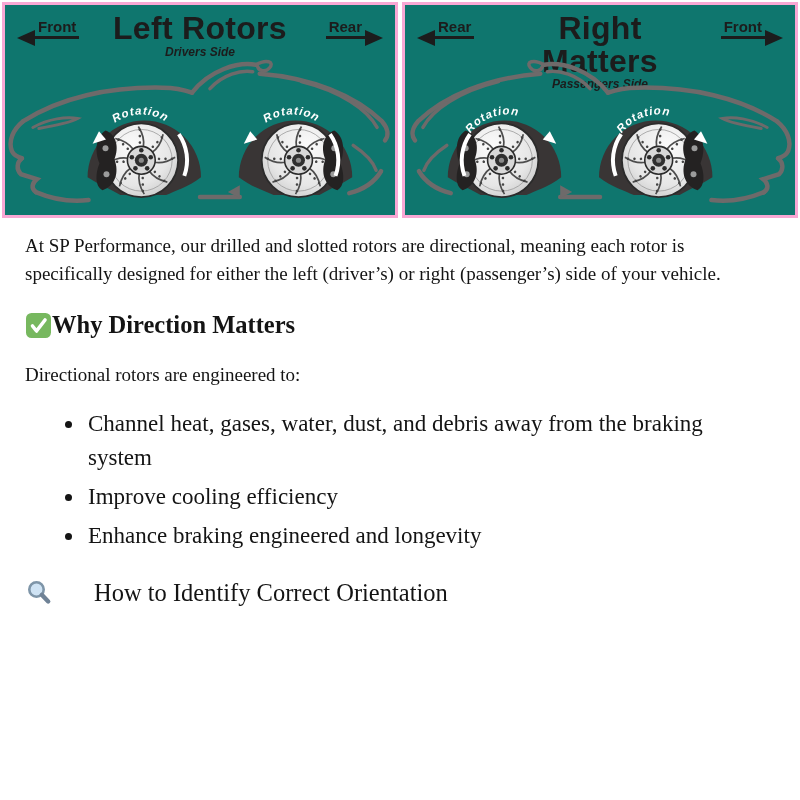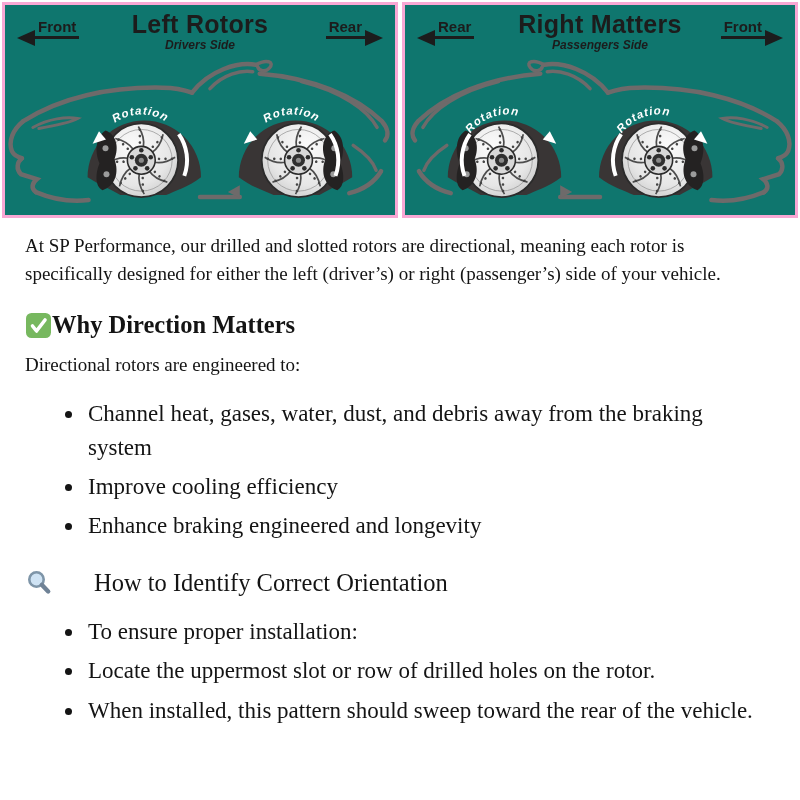--- a/index.html
+++ b/index.html
@@ -25,21 +25,21 @@
   .dir-label {
     font-weight:bold; font-size:15px; line-height:1;
     border-bottom:3px solid #1c1c1c; padding:0 3px 2px 3px;
   }
   .tri { width:0; height:0; display:block;
     border-top:8px solid transparent; border-bottom:8px solid transparent;
     margin-bottom:-7px; }
   .tri-left  { border-right:18px solid #1c1c1c; }
   .tri-right { border-left:18px solid #1c1c1c; }
   .titles { text-align:center; }
-  .panel-title { font-size:25px; font-weight:bold; line-height:1.02; letter-spacing:.3px; }
+  .panel-title { font-size:32px; font-weight:bold; line-height:1.02; letter-spacing:.3px; }
   .panel-sub   { font-size:12px; font-weight:bold; font-style:italic; }
 
   .car-svg { display:block; width:100%; height:158px; }
   .rot-text {
     fill:#ffffff; font-family:"Liberation Sans", sans-serif;
     font-size:11.5px; font-weight:bold; font-style:italic; letter-spacing:1px;
   }
 
   
   .content { padding:0 30px 0 25px; }
@@ -199,35 +199,30 @@
   <p class="intro">At SP Performance, our drilled and slotted rotors are directional, meaning each rotor is specifically designed for either the left (driver’s) or right (passenger’s) side of your vehicle.</p>
 
   <div class="h-row">
     <svg class="emoji-svg" width="27" height="27" viewBox="0 0 27 27">
       <rect x="1" y="1" width="25" height="25" rx="5.5" fill="#77b85f"></rect>
       <path d="M 7.5 14 L 11.5 19 L 20 8" stroke="#ffffff" stroke-width="3.6" fill="none" stroke-linecap="round" stroke-linejoin="round"></path>
     </svg>
     <span class="h-bold">Why Direction Matters</span>
   </div>
 
-  <p class="intro" style="margin-top:12px">Directional rotors are engineered to:</p>
+  <p class="intro" style="margin-top:22px">Directional rotors are engineered to:</p>
 
   <ul class="blist">
     <li>Channel heat, gases, water, dust, and debris away from the braking system</li>
     <li>Improve cooling efficiency</li>
     <li>Enhance braking engineered and longevity</li>
   </ul>
 
   <div class="h-row" style="margin-top:26px">
     <svg class="emoji-svg" width="28" height="28" viewBox="0 0 28 28">
       <circle cx="11.5" cy="10.5" r="7.2" fill="#cfe3f4" stroke="#7e95a8" stroke-width="2.6"></circle>
       <line x1="16.8" y1="15.8" x2="23.2" y2="22.5" stroke="#6f8296" stroke-width="4.4" stroke-linecap="round"></line>
     </svg>
     <span class="h-normal">How to Identify Correct Orientation</span>
   </div>
 
-  <ul class="blist">
-    <li>To ensure proper installation:</li>
-    <li>Locate the uppermost slot or row of drilled holes on the rotor.</li>
-    <li>When installed, this pattern should sweep toward the rear of the vehicle.</li>
-  </ul>
 
 </div>
 
 </body></html>

